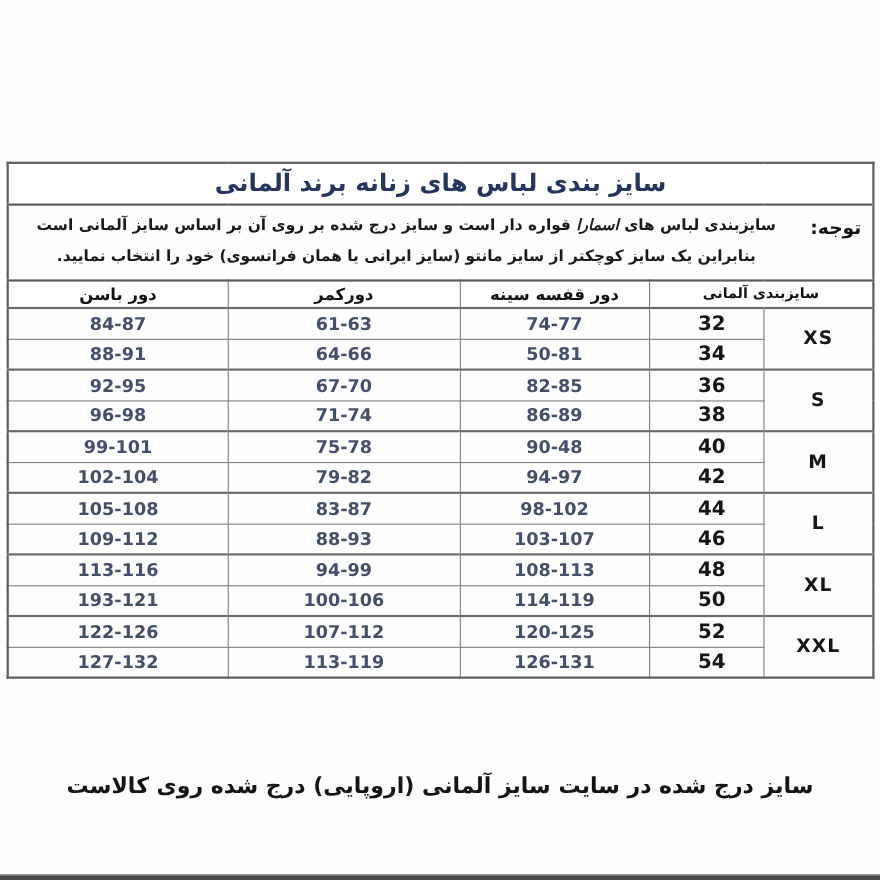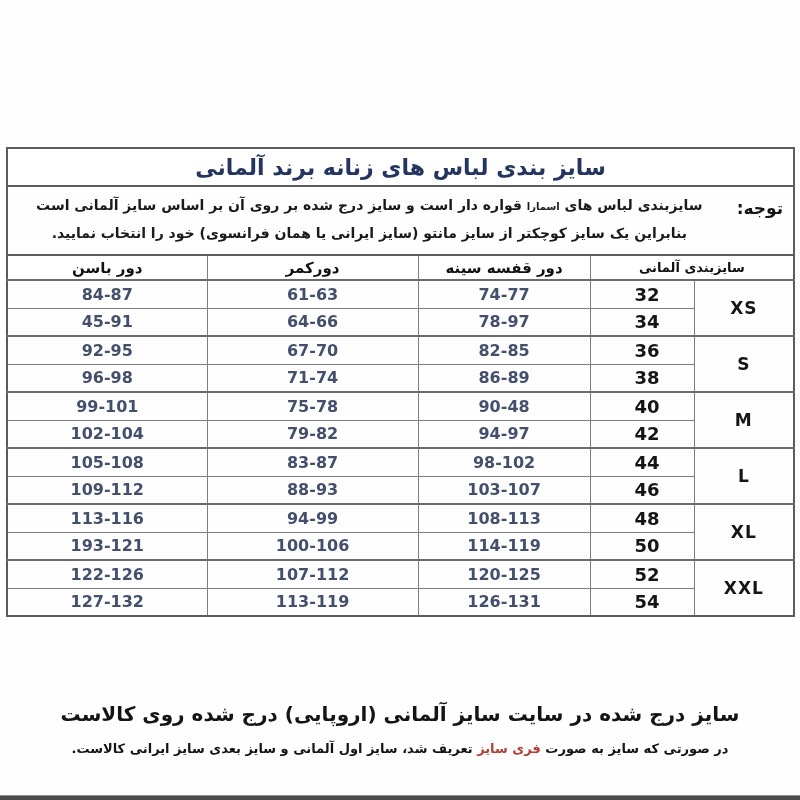--- a/index.html
+++ b/index.html
@@ -18,21 +18,21 @@
 
   .title-cell {
     height:38px; color:#24365f; font-size:22px; font-weight:bold;
     border-bottom:2px solid #5c5c5c; background:#fff;
   }
 
   .notice-cell { height:69px; border-bottom:2px solid #5c5c5c; padding:4px 6px 6px 4px; }
   .notice-wrap { display:flex; align-items:flex-start; }
   .notice-label { font-size:17px; font-weight:bold; color:#141414; white-space:nowrap; padding:6px 4px 0 10px; }
   .notice-text  { flex:1; font-size:14px; font-weight:bold; color:#1a1a1a; line-height:1.95; text-align:center; }
-  .brand { font-size:10px; }
+  .brand { font-size:14px;font-style:italic; }
 
   .head-row th { height:25px; font-size:15px; font-weight:bold; color:#111; background:#fff; }
   .head-row th.german { font-size:13px;margin-left:30px; }
 
   .data-row td { height:28px; }
   td.num  { direction:ltr; color:#44506b; font-size:16px; font-weight:bold;margin-left:24px; }
   td.size { color:#151515; font-size:18px; font-weight:bold;padding-left:10px; }
   td.group{ color:#151515; font-size:17px; font-weight:bold; letter-spacing:1px; }
   tr.grp-start td { border-top:2px solid #6b6b6b; }
 
@@ -83,23 +83,23 @@
 
     <tr class="data-row grp-start">
       <td class="group" rowspan="2">XS</td>
       <td class="size">32</td>
       <td class="num">74-77</td>
       <td class="num">61-63</td>
       <td class="num">84-87</td>
     </tr>
     <tr class="data-row">
       <td class="size">34</td>
-      <td class="num">78-97</td>
+      <td class="num">50-81</td>
       <td class="num">64-66</td>
-      <td class="num">45-91</td>
+      <td class="num">88-91</td>
     </tr>
 
     <tr class="data-row grp-start">
       <td class="group" rowspan="2">S</td>
       <td class="size">36</td>
       <td class="num">82-85</td>
       <td class="num">67-70</td>
       <td class="num">92-95</td>
     </tr>
     <tr class="data-row">
@@ -162,17 +162,16 @@
       <td class="size">54</td>
       <td class="num">126-131</td>
       <td class="num">113-119</td>
       <td class="num">127-132</td>
     </tr>
   </tbody>
     </table>
 
   <div class="footer">
     <p class="f1">سایز درج شده در سایت سایز آلمانی (اروپایی) درج شده روی کالاست</p>
-    <p class="f2"><span>در صورتی که سایز به صورت</span> <span class="red">فری سایز</span> <span>تعریف شد، سایز اول آلمانی و سایز بعدی سایز ایرانی کالاست.</span></p>
   </div>
 
   <div class="bottom-bar"></div>
 </div>
 
 </body></html>

